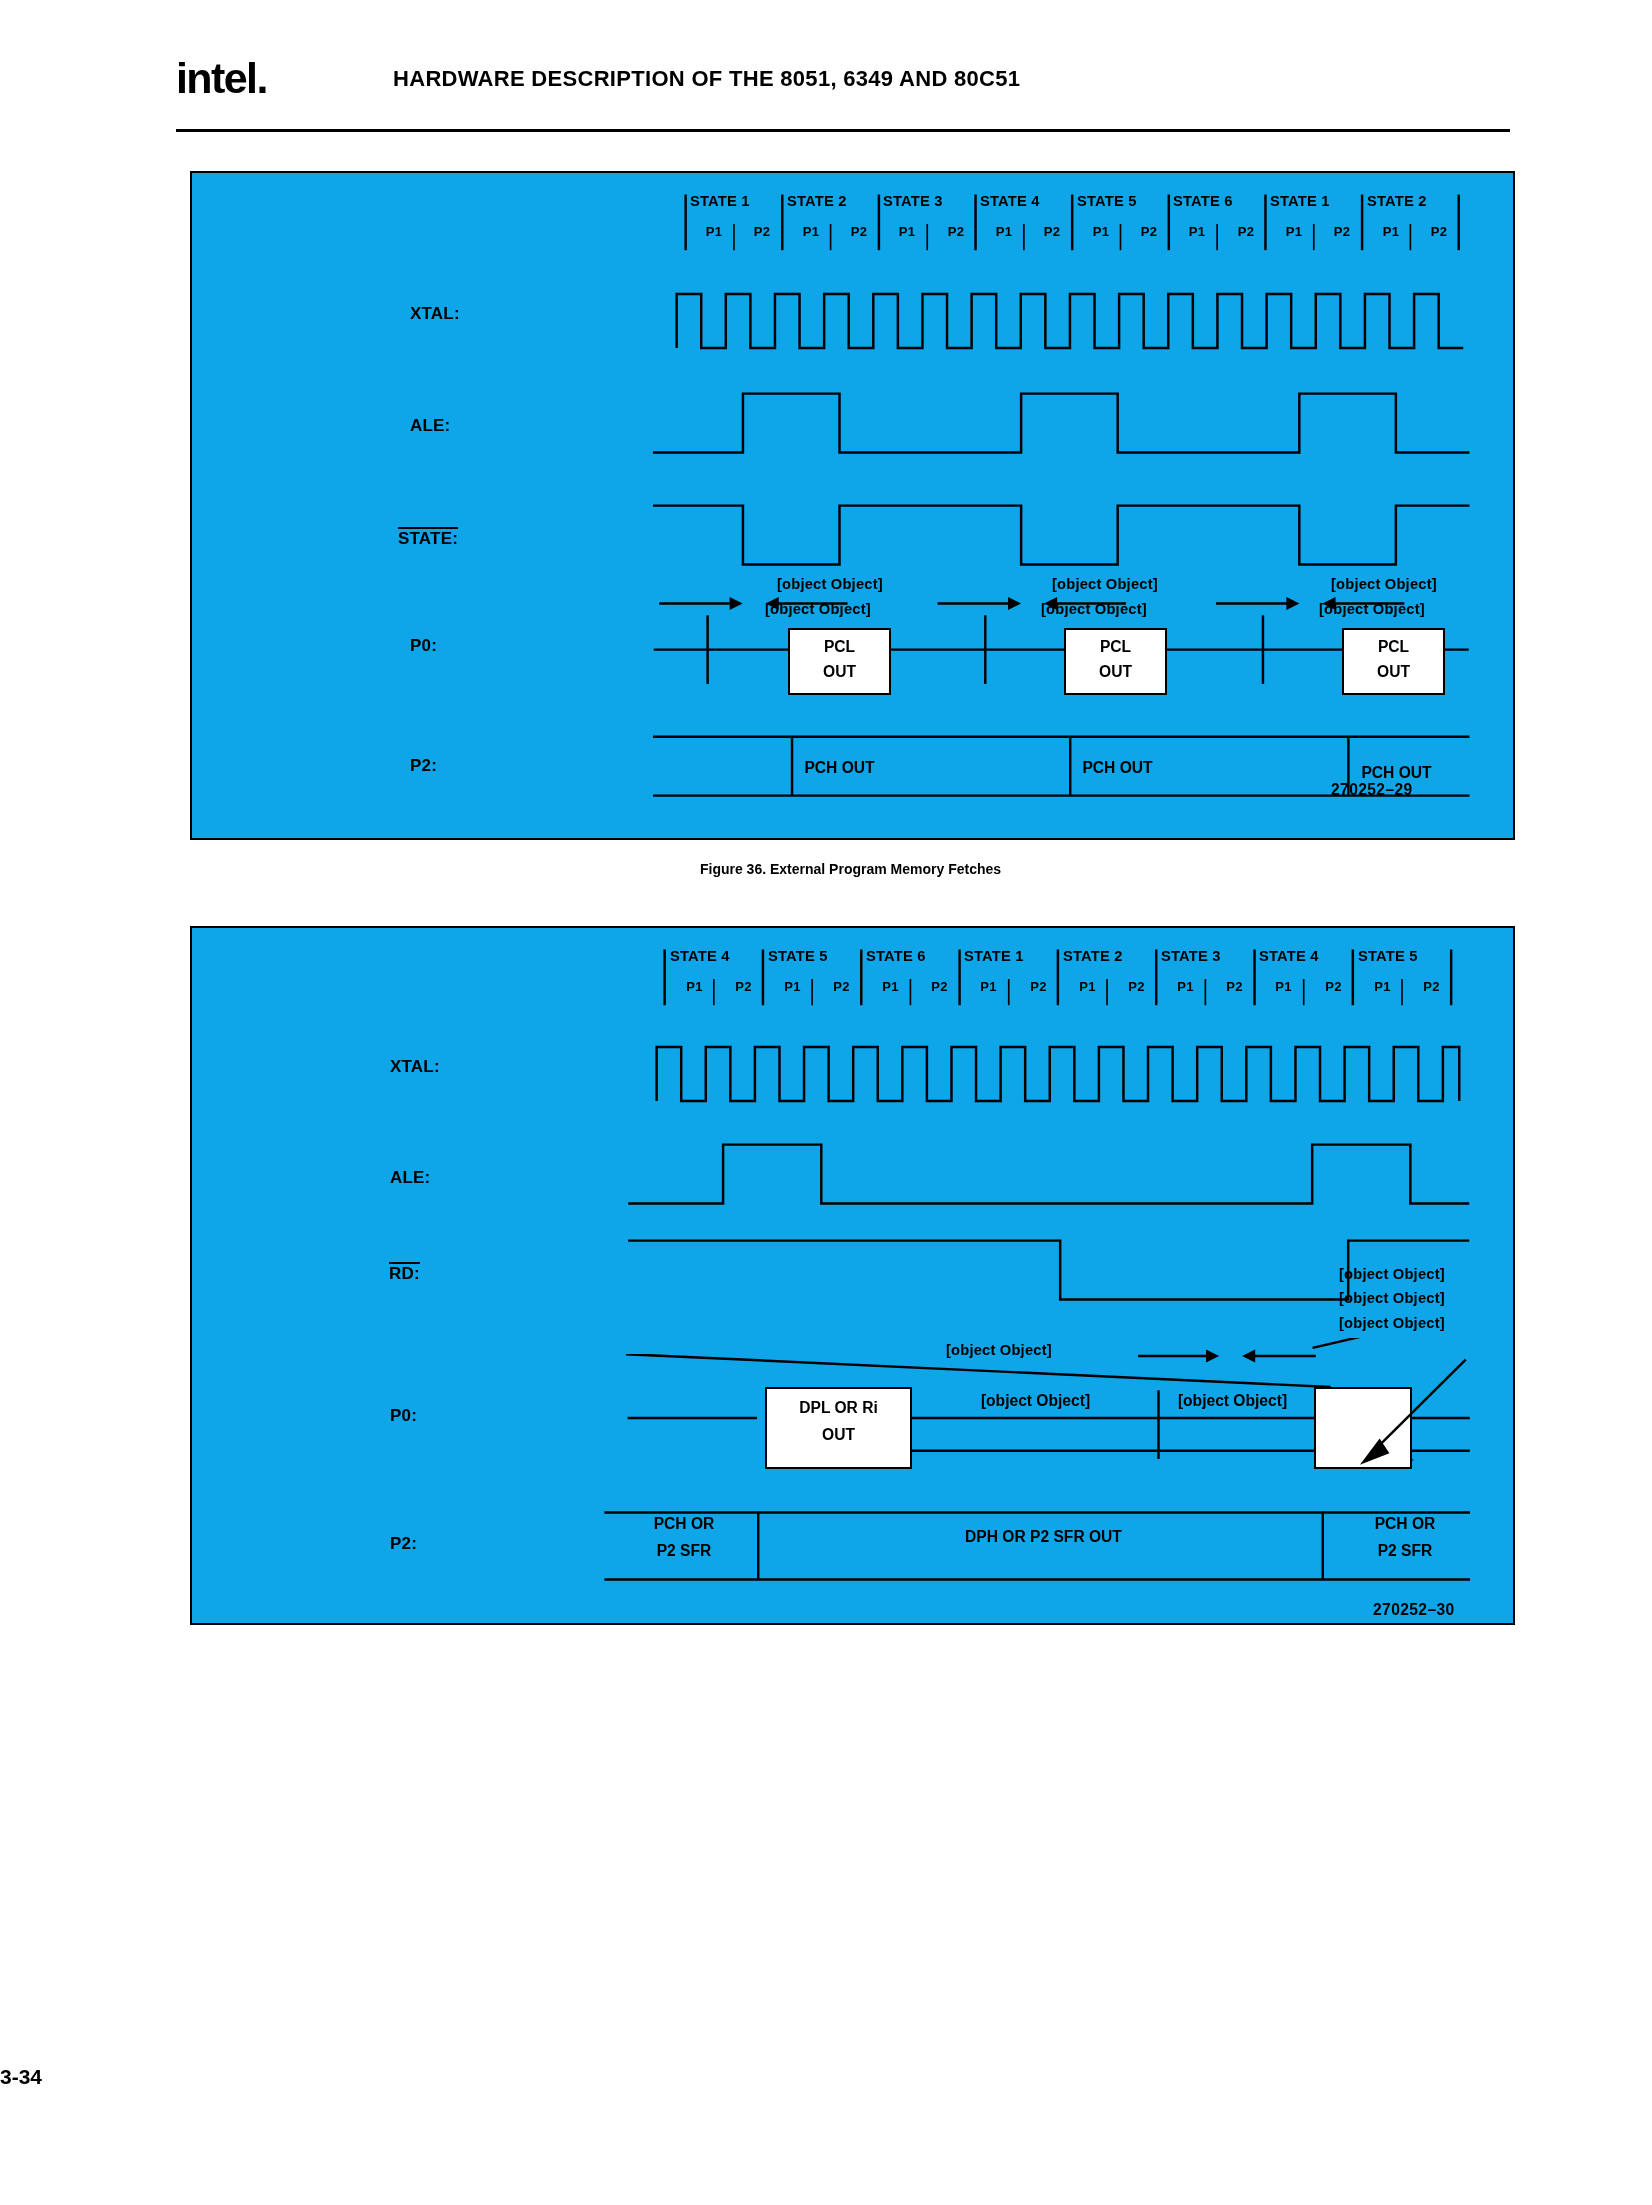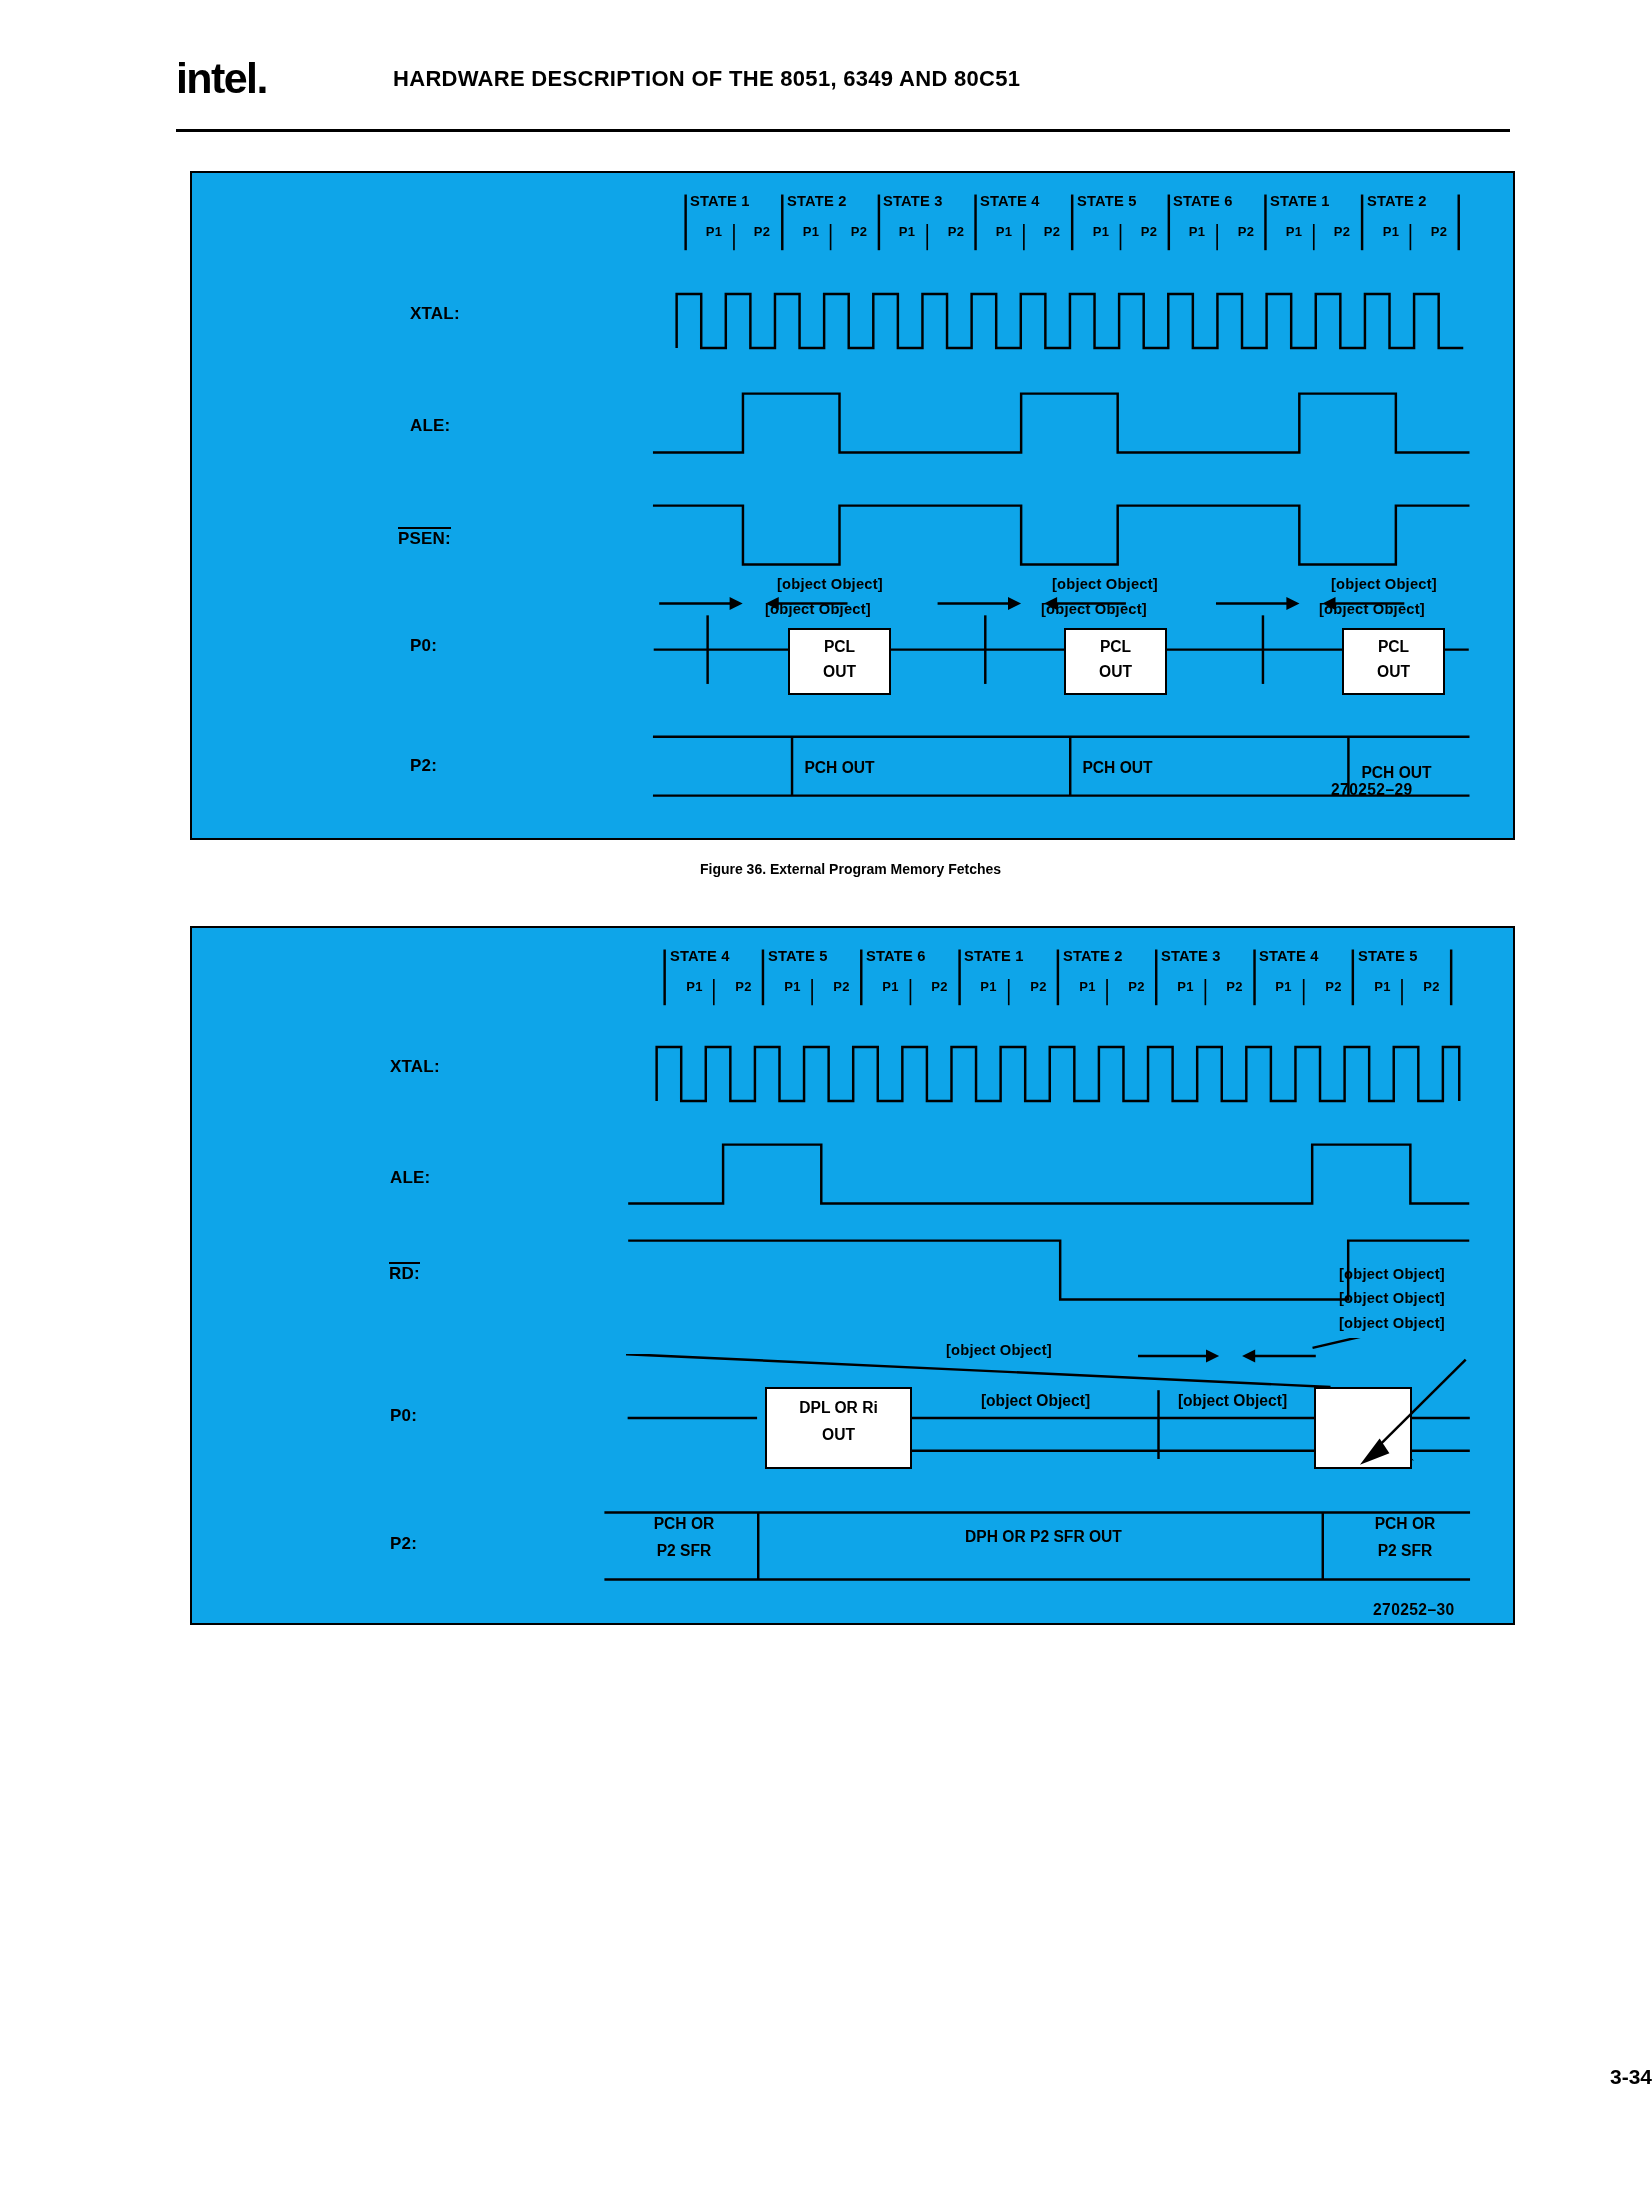--- a/index.html
+++ b/index.html
@@ -112,21 +112,21 @@
     font-size: 15.6px;
     font-weight: bold;
     text-align: center;
     white-space: nowrap;
   }
 
   svg.wave { position: absolute; display: block; }
   .pagenum {
     position: absolute;
     width: 1652px;
-    text-align: right;
+    text-align: left;
     font-size: 21px;
     font-weight: bold;
     top: 2048px;
     left: 0;
   }
 </style>
 </head>
 <body>
 
 <div class="page">
@@ -193,21 +193,21 @@
     <svg class="wave" style="left:483px; top:111px;" width="803" height="74" viewBox="0 0 980 90">
       <path d="M2,78 L2,78" stroke="#000" stroke-width="3" fill="none"></path>
       <path fill="none" stroke="#000" stroke-width="3" d="M2,78 L2,12 L32,12 L32,78 L62,78 L62,12 L92,12 L92,78 L122,78 L122,12 L152,12 L152,78 L182,78 L182,12 L212,12 L212,78 L242,78 L242,12 L272,12 L272,78 L302,78 L302,12 L332,12 L332,78 L362,78 L362,12 L392,12 L392,78 L422,78 L422,12 L452,12 L452,78 L482,78 L482,12 L512,12 L512,78 L542,78 L542,12 L572,12 L572,78 L602,78 L602,12 L632,12 L632,78 L662,78 L662,12 L692,12 L692,78 L722,78 L722,12 L752,12 L752,78 L782,78 L782,12 L812,12 L812,78 L842,78 L842,12 L872,12 L872,78 L902,78 L902,12 L932,12 L932,78 L962,78"></path>
     </svg>
 
     <div class="dlabel" style="left:218px; top:243px;">ALE:</div>
     <svg class="wave" style="left:459px; top:201px;" width="827" height="90" viewBox="0 0 1010 110">
       <path fill="none" stroke="#000" stroke-width="3" d="M2,96 L112,96 L112,24 L230,24 L230,96 L452,96 L452,24 L570,24 L570,96 L792,96 L792,24 L910,24 L910,96 L1000,96"></path>
     </svg>
 
-    <div class="dlabel" style="left:206px; top:354px;"><span class="overbar">PSEN:</span></div>
+    <div class="dlabel" style="left:206px; top:354px;"><span class="overbar">STATE:</span></div>
     <svg class="wave" style="left:459px; top:313px;" width="827" height="90" viewBox="0 0 1010 110">
       <path fill="none" stroke="#000" stroke-width="3" d="M2,24 L112,24 L112,96 L230,96 L230,24 L452,24 L452,96 L570,96 L570,24 L792,24 L792,96 L910,96 L910,24 L1000,24"></path>
     </svg>
 
     <div class="dlabel small" style="left:585px; top:403px;">[object Object]</div>
     <div class="dlabel small" style="left:573px; top:428px;">[object Object]</div>
     <div class="dlabel small" style="left:860px; top:403px;">[object Object]</div>
     <div class="dlabel small" style="left:849px; top:428px;">[object Object]</div>
     <div class="dlabel small" style="left:1139px; top:403px;">[object Object]</div>
     <div class="dlabel small" style="left:1127px; top:428px;">[object Object]</div>

